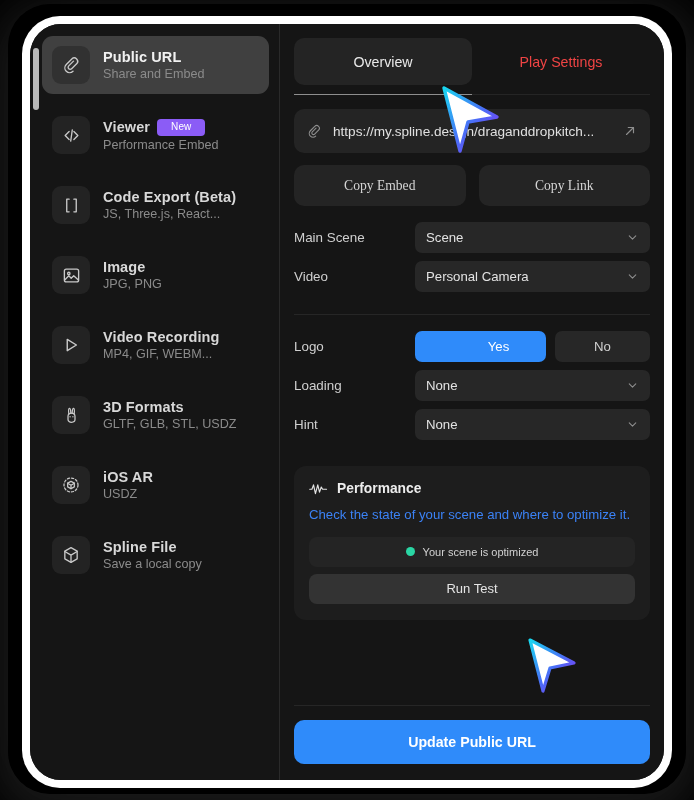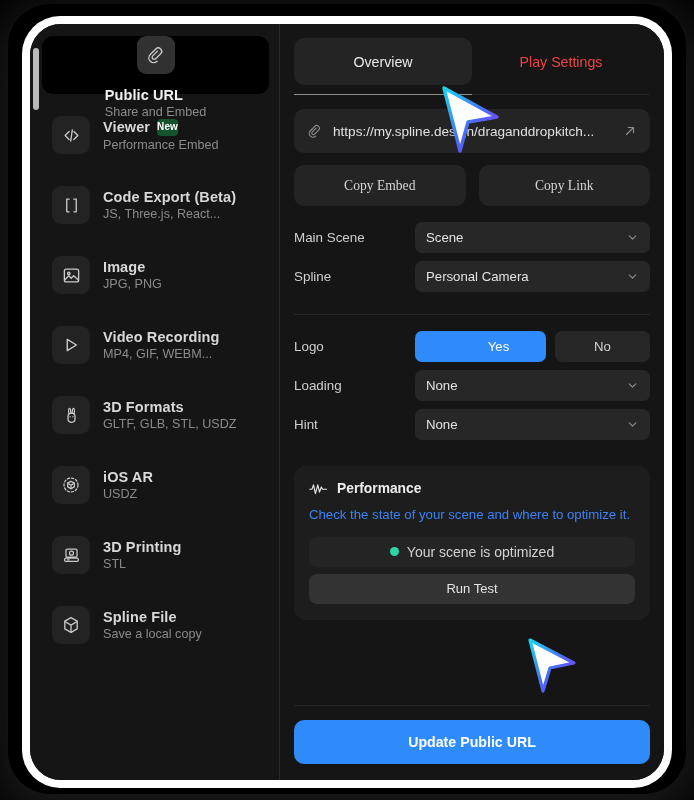--- a/index.html
+++ b/index.html
@@ -61,21 +61,21 @@
   }
   .side-item {
     display: flex;
     align-items: center;
     gap: 13px;
     height: 58px;
     padding: 0 10px;
     border-radius: 11px;
     margin-bottom: 12px;
   }
-  .side-item.active { background: #000000; flex-direction: column; }
+  .side-item.active { background: #404040; }
   .side-icon {
     width: 38px; height: 38px;
     flex: 0 0 38px;
     background: #232323;
     border-radius: 9px;
     display: flex;
     align-items: center;
     justify-content: center;
     color: #c9c9c9;
   }
@@ -92,26 +92,26 @@
     gap: 7px;
     white-space: nowrap;
   }
   .side-item:not(.active) .side-title { color: #d8d8d8; }
   .side-sub {
     font-size: 12.6px;
     color: #8b8b8b;
     white-space: nowrap;
   }
   .badge-new {
-    background: #14532d;
+    background: #8b5cf6;
     color: #fff;
     font-size: 10px;
-    font-weight: 700;
+    font-weight: 400;
     line-height: 1;
-    padding: 3px 0 4px;
+    padding: 3px 14px 4px;
     border-radius: 4px;
   }
   
   .main {
     flex: 1 1 auto;
     height: 100%;
     position: relative;
     background: #151515;
     display: flex;
     flex-direction: column;
@@ -242,21 +242,21 @@
     margin-bottom: 12px;
   }
   .status-pill {
     height: 30px;
     background: #242424;
     border-radius: 8px;
     display: flex;
     align-items: center;
     justify-content: center;
     gap: 8px;
-    font-size: 14px;
+    font-size: 11px;
     color: #d2d2d2;
     margin-bottom: 7px;
   }
   .dot-ok {
     width: 9px; height: 9px;
     border-radius: 50%;
     background: #2ad6a4;
     flex: 0 0 9px;
   }
   .run-test {
@@ -413,36 +413,20 @@
               </svg>
           </span>
           <span class="side-text">
             <span class="side-title">
                 <span>iOS AR</span>
               </span>
             <span class="side-sub">USDZ</span>
           </span>
         </div>
 
-        <div class="side-item">
-          <span class="side-icon">
-            <svg width="19" height="19" viewBox="0 0 24 24" fill="none" stroke="currentColor" stroke-width="1.6" stroke-linecap="round" stroke-linejoin="round">
-                <rect x="5" y="3.8" width="14" height="10.4" rx="1.8"></rect>
-                <circle cx="12" cy="9" r="2.5"></circle>
-                <rect x="3.4" y="15.2" width="17.2" height="4.3" rx="1.4"></rect>
-                <line x1="7" y1="17.4" x2="9" y2="17.4"></line>
-              </svg>
-          </span>
-          <span class="side-text">
-            <span class="side-title">
-                <span>3D Printing</span>
-              </span>
-            <span class="side-sub">STL</span>
-          </span>
-        </div>
 
         <div class="side-item">
           <span class="side-icon">
             <svg width="20" height="20" viewBox="0 0 24 24" fill="none" stroke="currentColor" stroke-width="1.6" stroke-linecap="round" stroke-linejoin="round">
                 <path d="M12 3.2l7.4 4.2v9.2L12 20.8 4.6 16.6V7.4z"></path>
                 <path d="M12 12.1v8.7M12 12.1l7.4-4.3M12 12.1L4.6 7.8"></path>
               </svg>
           </span>
           <span class="side-text">
             <span class="side-title">
@@ -487,21 +471,21 @@
             <span>Scene</span>
             <span class="chev">
               <svg width="13" height="13" viewBox="0 0 24 24" fill="none" stroke="currentColor" stroke-width="2" stroke-linecap="round" stroke-linejoin="round">
                   <polyline points="6,9 12,15 18,9"></polyline>
                 </svg>
             </span>
           </div>
         </div>
 
         <div class="field-row">
-          <span class="field-label">Spline</span>
+          <span class="field-label">Video</span>
           <div class="select">
             <span>Personal Camera</span>
             <span class="chev">
               <svg width="13" height="13" viewBox="0 0 24 24" fill="none" stroke="currentColor" stroke-width="2" stroke-linecap="round" stroke-linejoin="round">
                   <polyline points="6,9 12,15 18,9"></polyline>
                 </svg>
             </span>
           </div>
         </div>
 

